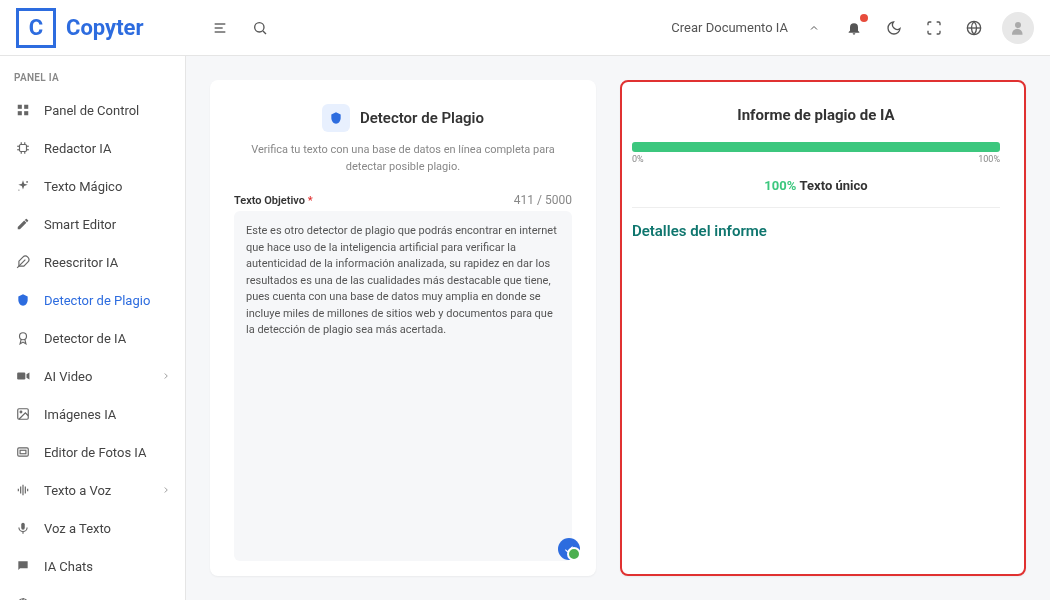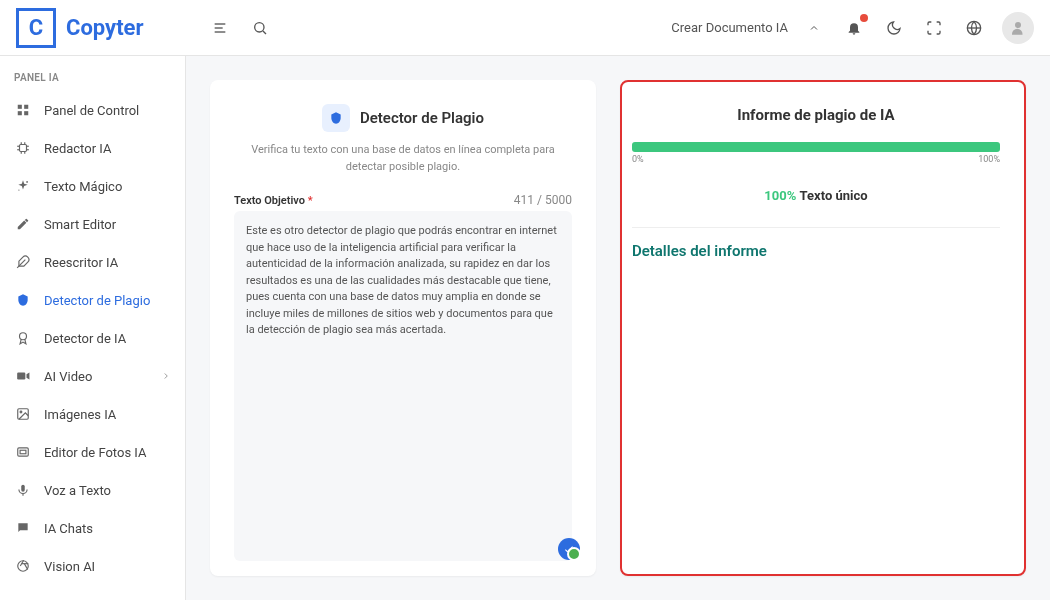--- a/index.html
+++ b/index.html
@@ -41,21 +41,21 @@
     .field-count { font-size: 12px; color: #888; }
     .textarea { width: 100%; min-height: 350px; background: #f6f7f9; border: none; border-radius: 6px; padding: 12px; font-size: 11px; color: #555; line-height: 1.5; resize: none; font-family: inherit; }
     
     .corner-icon { position: absolute; bottom: 16px; right: 16px; width: 22px; height: 22px; background: #2d6cdf; border-radius: 50%; display: flex; align-items: center; justify-content: center; color: #fff; }
     .corner-icon::after { content: ''; position: absolute; bottom: -1px; right: -1px; width: 10px; height: 10px; background: #4caf50; border-radius: 50%; border: 2px solid #fff; }
     
     .report-title { font-size: 15px; font-weight: 700; text-align: center; margin-bottom: 18px; }
     .progress-wrap { margin-bottom: 4px; }
     .progress-bar { width: 100%; height: 10px; background: #3cc77e; border-radius: 3px; }
     .progress-labels { display: flex; justify-content: space-between; font-size: 9px; color: #888; margin-top: 2px; }
-    .result-text { text-align: center; font-size: 13px; margin: 24px 0; }
+    .result-text { text-align: center; font-size: 13px; margin: 14px 0; }
     .result-pct { color: #3cc77e; font-weight: 700; }
     .result-label { font-weight: 700; color: #333; }
     .divider { border-top: 1px solid #eee; margin: 14px 0; }
     .details-link { font-size: 15px; font-weight: 600; color: #0f766e; cursor: pointer; }
   </style>
 </head>
 <body>
 
 <div class="header">
   <div class="logo-box">
@@ -217,20 +217,35 @@
           <span class="sidebar-icon">
             <svg width="14" height="14" viewBox="0 0 24 24" fill="none" stroke="currentColor" stroke-width="2">
               <rect x="3" y="5" width="18" height="14" rx="2"></rect>
               <rect x="7" y="9" width="10" height="6"></rect>
             </svg>
           </span>
           <span>Editor de Fotos IA</span>
         </div>
         <div class="sidebar-item">
           <span class="sidebar-icon">
+            <svg width="14" height="14" viewBox="0 0 24 24" fill="none" stroke="currentColor" stroke-width="2">
+              <line x1="4" y1="10" x2="4" y2="14"></line>
+              <line x1="8" y1="6" x2="8" y2="18"></line>
+              <line x1="12" y1="3" x2="12" y2="21"></line>
+              <line x1="16" y1="6" x2="16" y2="18"></line>
+              <line x1="20" y1="10" x2="20" y2="14"></line>
+            </svg>
+          </span>
+          <span>Texto a Voz</span>
+          <span class="sidebar-chevron"><svg width="10" height="10" viewBox="0 0 24 24" fill="none" stroke="currentColor" stroke-width="2">
+              <polyline points="9 18 15 12 9 6"></polyline>
+            </svg></span>
+        </div>
+        <div class="sidebar-item">
+          <span class="sidebar-icon">
             <svg width="14" height="14" viewBox="0 0 24 24" fill="currentColor">
               <rect x="9" y="3" width="6" height="12" rx="3"></rect>
               <path d="M5 11a7 7 0 0014 0M12 18v4" fill="none" stroke="currentColor" stroke-width="2"></path>
             </svg>
           </span>
           <span>Voz a Texto</span>
         </div>
         <div class="sidebar-item">
           <span class="sidebar-icon">
             <svg width="14" height="14" viewBox="0 0 24 24" fill="currentColor">

